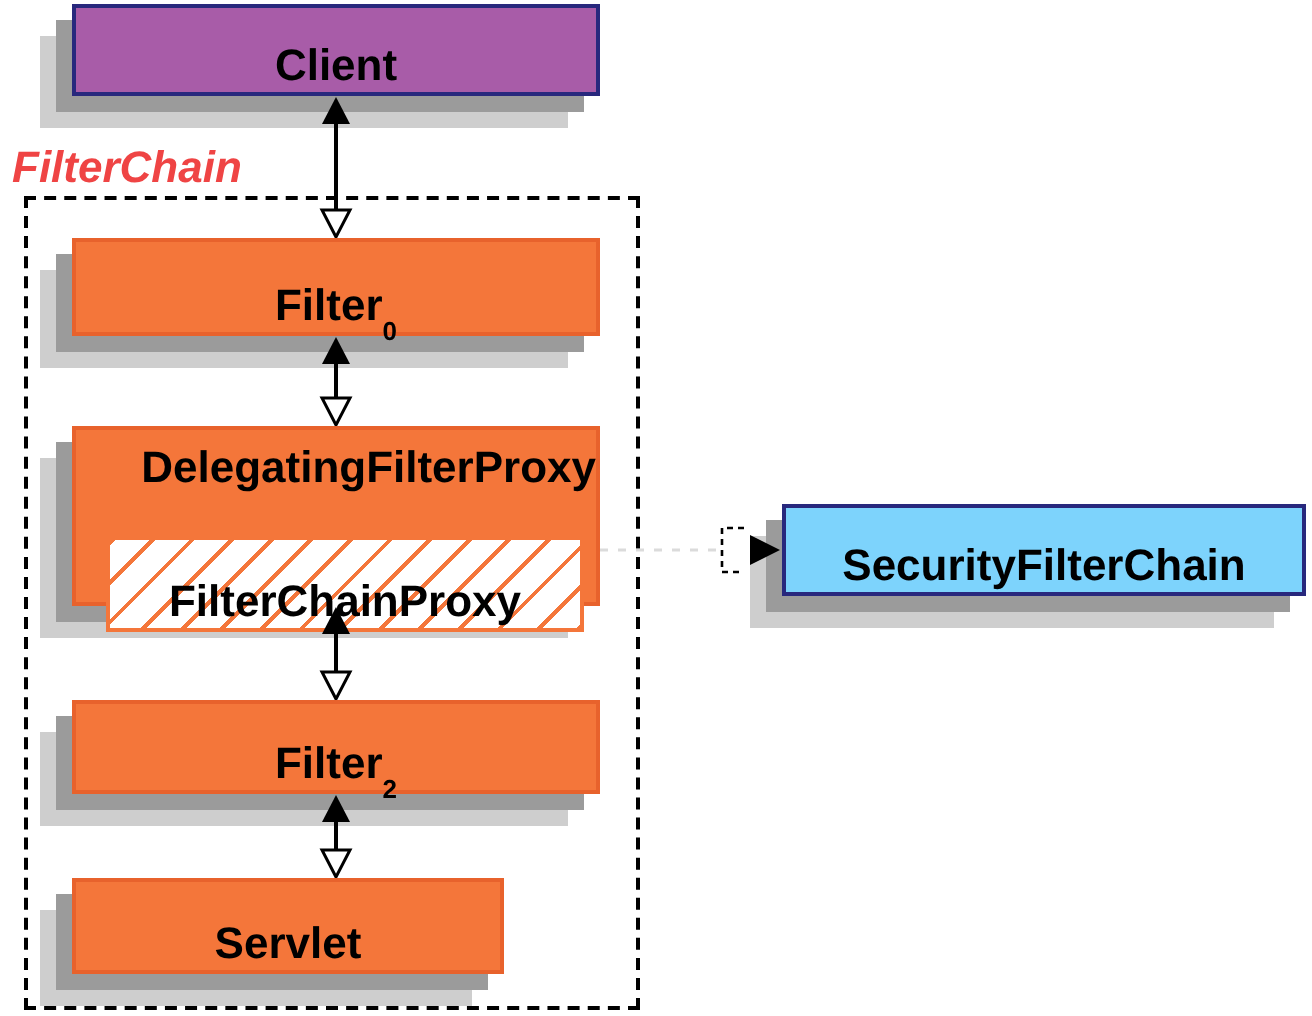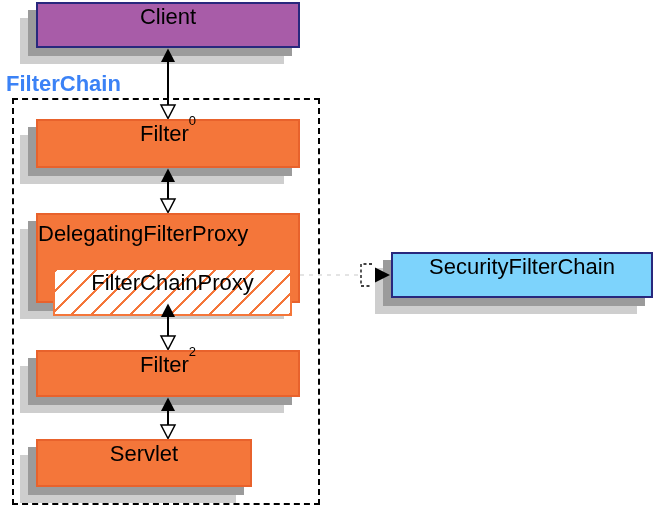--- a/index.html
+++ b/index.html
@@ -5,22 +5,22 @@
 <style>
   html,body{margin:0;padding:0;}
   body{
     width:656px;height:508px;background:#ffffff;overflow:hidden;
     font-family:"Liberation Sans",sans-serif;
   }
   .canvas{position:absolute;left:0;top:0;width:656px;height:508px;}
 
   .box{
     position:absolute;box-sizing:border-box;
-    display:flex;align-items:flex-start;justify-content:center;
-    font-weight:normal;font-size:22px;color:#000;
+    display:flex;align-items:flex-end;justify-content:center;
+    font-weight:bold;font-size:22px;color:#000;
     z-index:3;
   }
   .box sub{font-size:13px;line-height:0;}
   .shadow2{box-shadow:-8px 8px 0 #9B9B9B,-16px 16px 0 #CECECE;}
 
   .client-box{left:36px;top:2px;width:264px;height:46px;
     background:#A85CA8;border:2px solid #28287D;}
   .filter0-box{left:36px;top:119px;width:264px;height:49px;
     background:#F4763A;border:2px solid #E8622C;}
   .dfp-box{left:36px;top:213px;width:264px;height:90px;
@@ -36,21 +36,21 @@
     background:#F4763A;border:2px solid #E8622C;}
   .sfc-box{left:391px;top:252px;width:262px;height:46px;
     background:#7dd3fc;border:2px solid #28287D;}
 
   .chain-container{
     position:absolute;left:12px;top:98px;width:308px;height:407px;
     box-sizing:border-box;border:2px dashed #000;z-index:1;
   }
   .chain-label{
     position:absolute;left:6px;top:71px;z-index:2;
-    font-weight:bold;font-size:22px;color:#3b82f6;
+    font-weight:bold;font-size:22px;color:#ef4444;font-style:italic;
   }
 
   .conn{position:absolute;z-index:5;}
   .conn-v1{left:157px;top:48px;}
   .conn-v2{left:157px;top:168px;}
   .conn-v3{left:157px;top:303px;}
   .conn-v4{left:157px;top:397px;}
   .conn-h1{left:294px;top:258px;}
 </style>
 </head>

